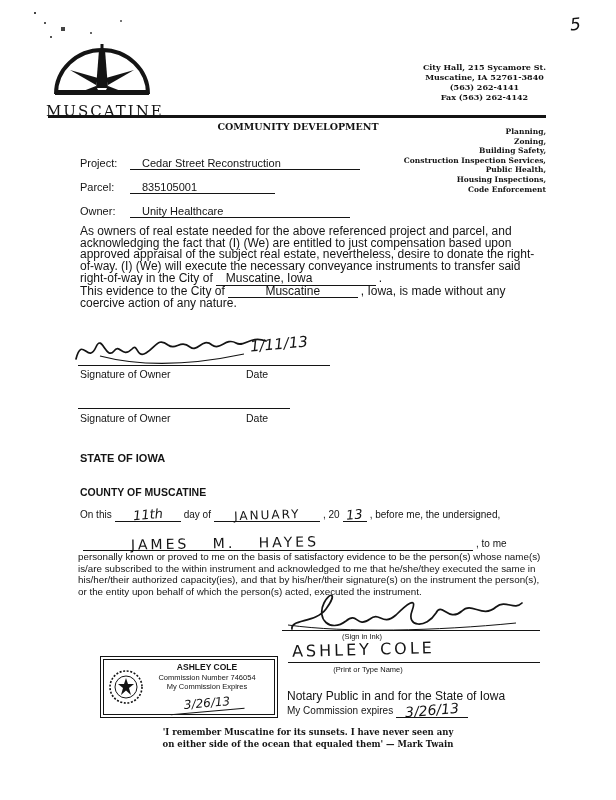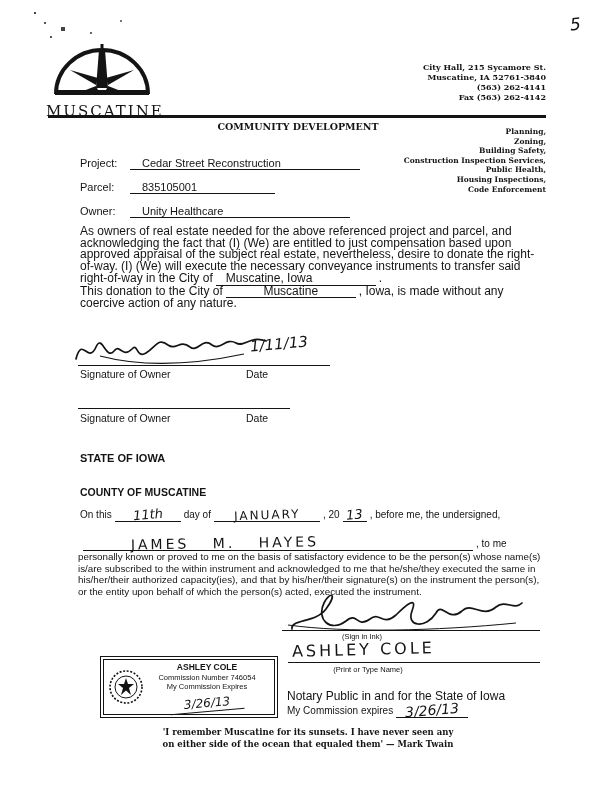--- a/index.html
+++ b/index.html
@@ -38,21 +38,21 @@
       <path d="M51,8 L57,8 L60,46 L48,46 Z" fill="#141414"></path>
       <polygon points="50,36 22,28 48,43" fill="#141414"></polygon>
       <polygon points="58,36 86,28 60,43" fill="#141414"></polygon>
       <polygon points="48,44 30,51 50,48" fill="#141414"></polygon>
       <polygon points="60,44 78,51 58,48" fill="#141414"></polygon>
       <rect x="7" y="48" width="94" height="5" fill="#141414"></rect>
     </svg>
     <div class="serif" style="font-size:15px;letter-spacing:2px;margin-top:-2px;">MUSCATINE</div>
   </div>
 
-  <div class="abs serif b" style="right:70px;top:62px;font-size:8px;line-height:10px;text-align:right;">
+  <div class="abs serif b" style="right:70px;top:62px;font-size:8px;line-height:10px;text-align:center;">
     <div>City Hall, 215 Sycamore St.</div>
     <div>Muscatine, IA 52761-3840</div>
     <div>(563) 262-4141</div>
     <div>Fax (563) 262-4142</div>
   </div>
 
   <div class="abs" style="left:48px;top:115px;width:498px;height:3px;background:#141414;"></div>
 
   <div class="abs serif" style="left:48px;top:121px;width:500px;text-align:center;">
     <div class="b" style="font-size:9.5px;">COMMUNITY DEVELOPMENT</div>
@@ -75,21 +75,21 @@
     <div class="frow">
       <span class="flabel">Parcel:</span><span class="fval" style="width:145px;">835105001</span>
     </div>
     <div class="frow">
       <span class="flabel">Owner:</span><span class="fval" style="width:220px;">Unity Healthcare</span>
     </div>
   </div>
 
   <div class="abs" style="left:80px;top:226px;width:460px;font-size:12px;line-height:11.7px;">
     <span>As owners of real estate needed for the above referenced project and parcel, and acknowledging the fact that (I) (We) are entitled to just compensation based upon approved appraisal of the subject real estate, nevertheless, desire to donate the right-of-way. (I) (We) will execute the necessary conveyance instruments to transfer said right-of-way in the City of</span><span class="fill" style="width:160px;padding-left:10px;"><span>Muscatine, Iowa</span></span><span>.</span><br>
-    <span>This donation to the City of</span><span class="fill" style="width:130px;text-align:center;"><span>Muscatine</span></span><span>, Iowa, is made without any coercive action of any nature.</span>
+    <span>This evidence to the City of</span><span class="fill" style="width:130px;text-align:center;"><span>Muscatine</span></span><span>, Iowa, is made without any coercive action of any nature.</span>
   </div>
 
   <svg class="abs" width="200" height="40" viewBox="0 0 200 40" style="left:72px;top:329px;">
     <path d="M4,30 C10,6 16,36 24,18 C30,4 34,32 42,22 C48,14 50,30 60,20 C66,13 64,30 74,24 C84,18 86,8 96,16 C104,22 108,10 118,18 C126,24 130,8 140,16 C148,22 154,8 164,14 C172,19 178,6 194,12" stroke="#141414" stroke-width="1.7" fill="none" stroke-linecap="round"></path>
     <path d="M28,27 C70,38 120,36 172,25" stroke="#141414" stroke-width="1.2" fill="none"></path>
   </svg>
   <div class="abs hwprint hwslant" style="left:250px;top:335px;font-size:15px;">1/11/13</div>
   <div class="abs line" style="left:78px;top:365px;width:252px;"></div>
   <div class="abs" style="left:80px;top:368px;font-size:10.5px;">Signature of Owner</div>
   <div class="abs" style="left:246px;top:368px;font-size:10.5px;">Date</div>

